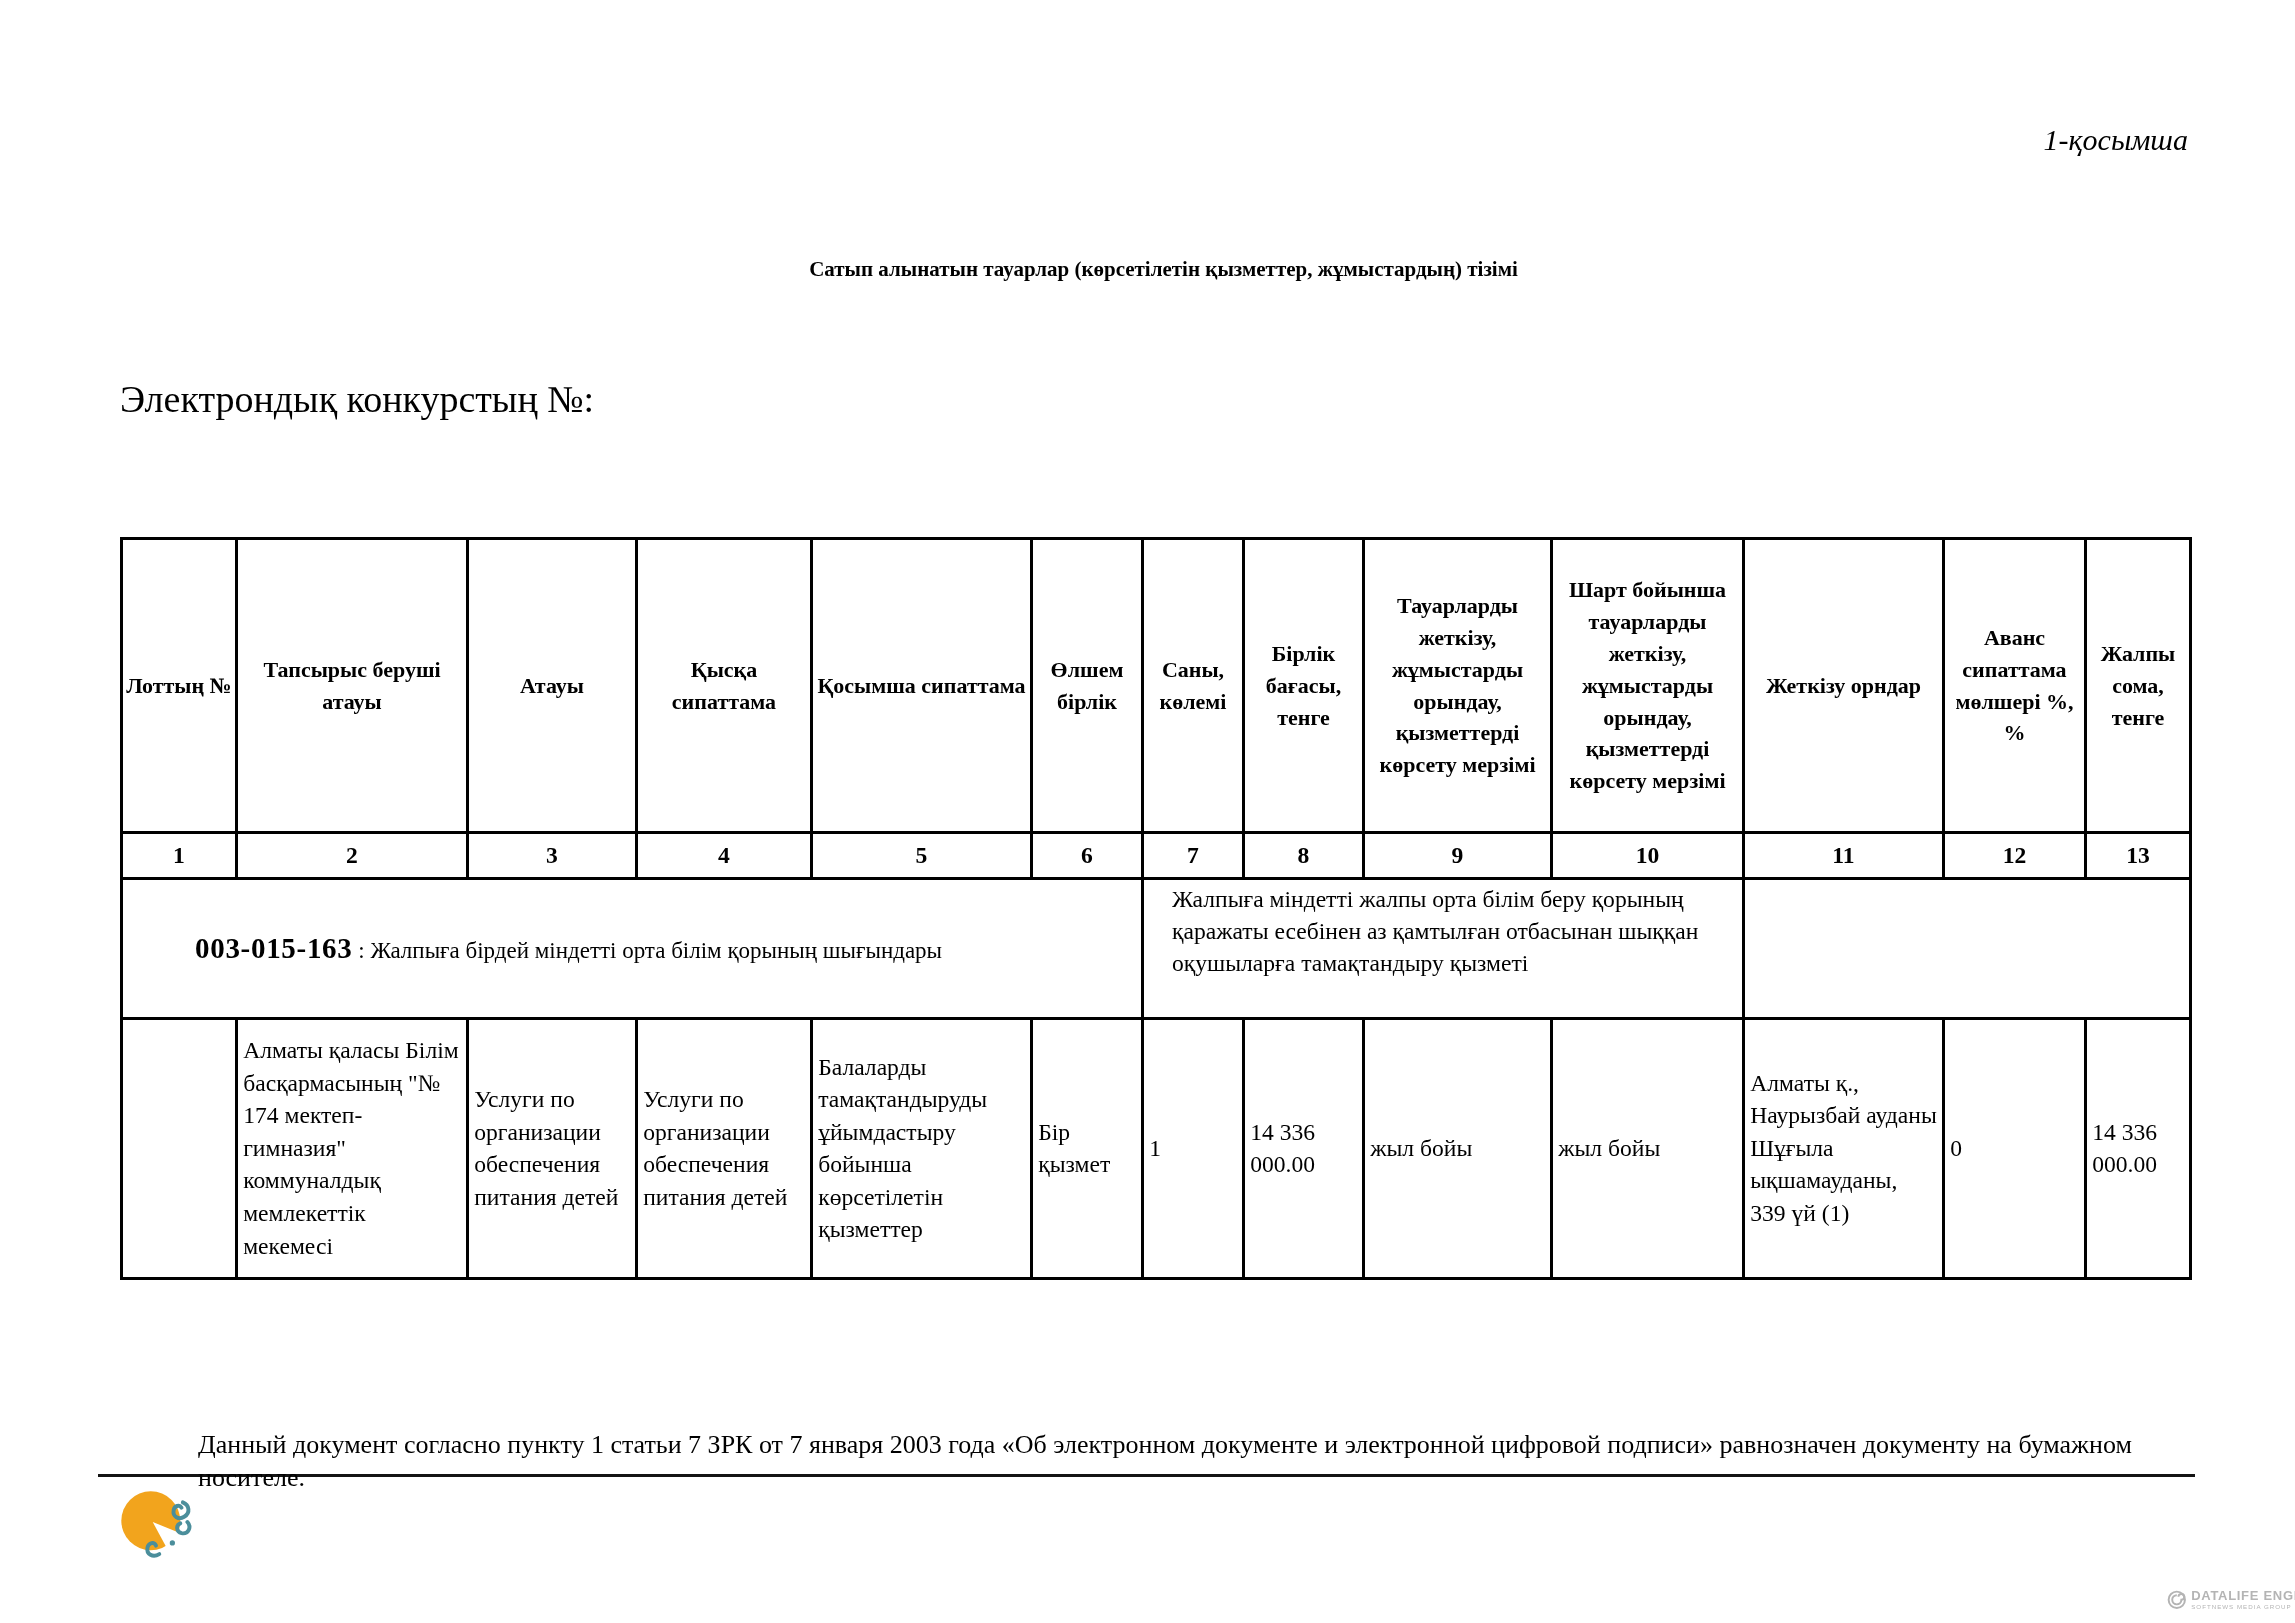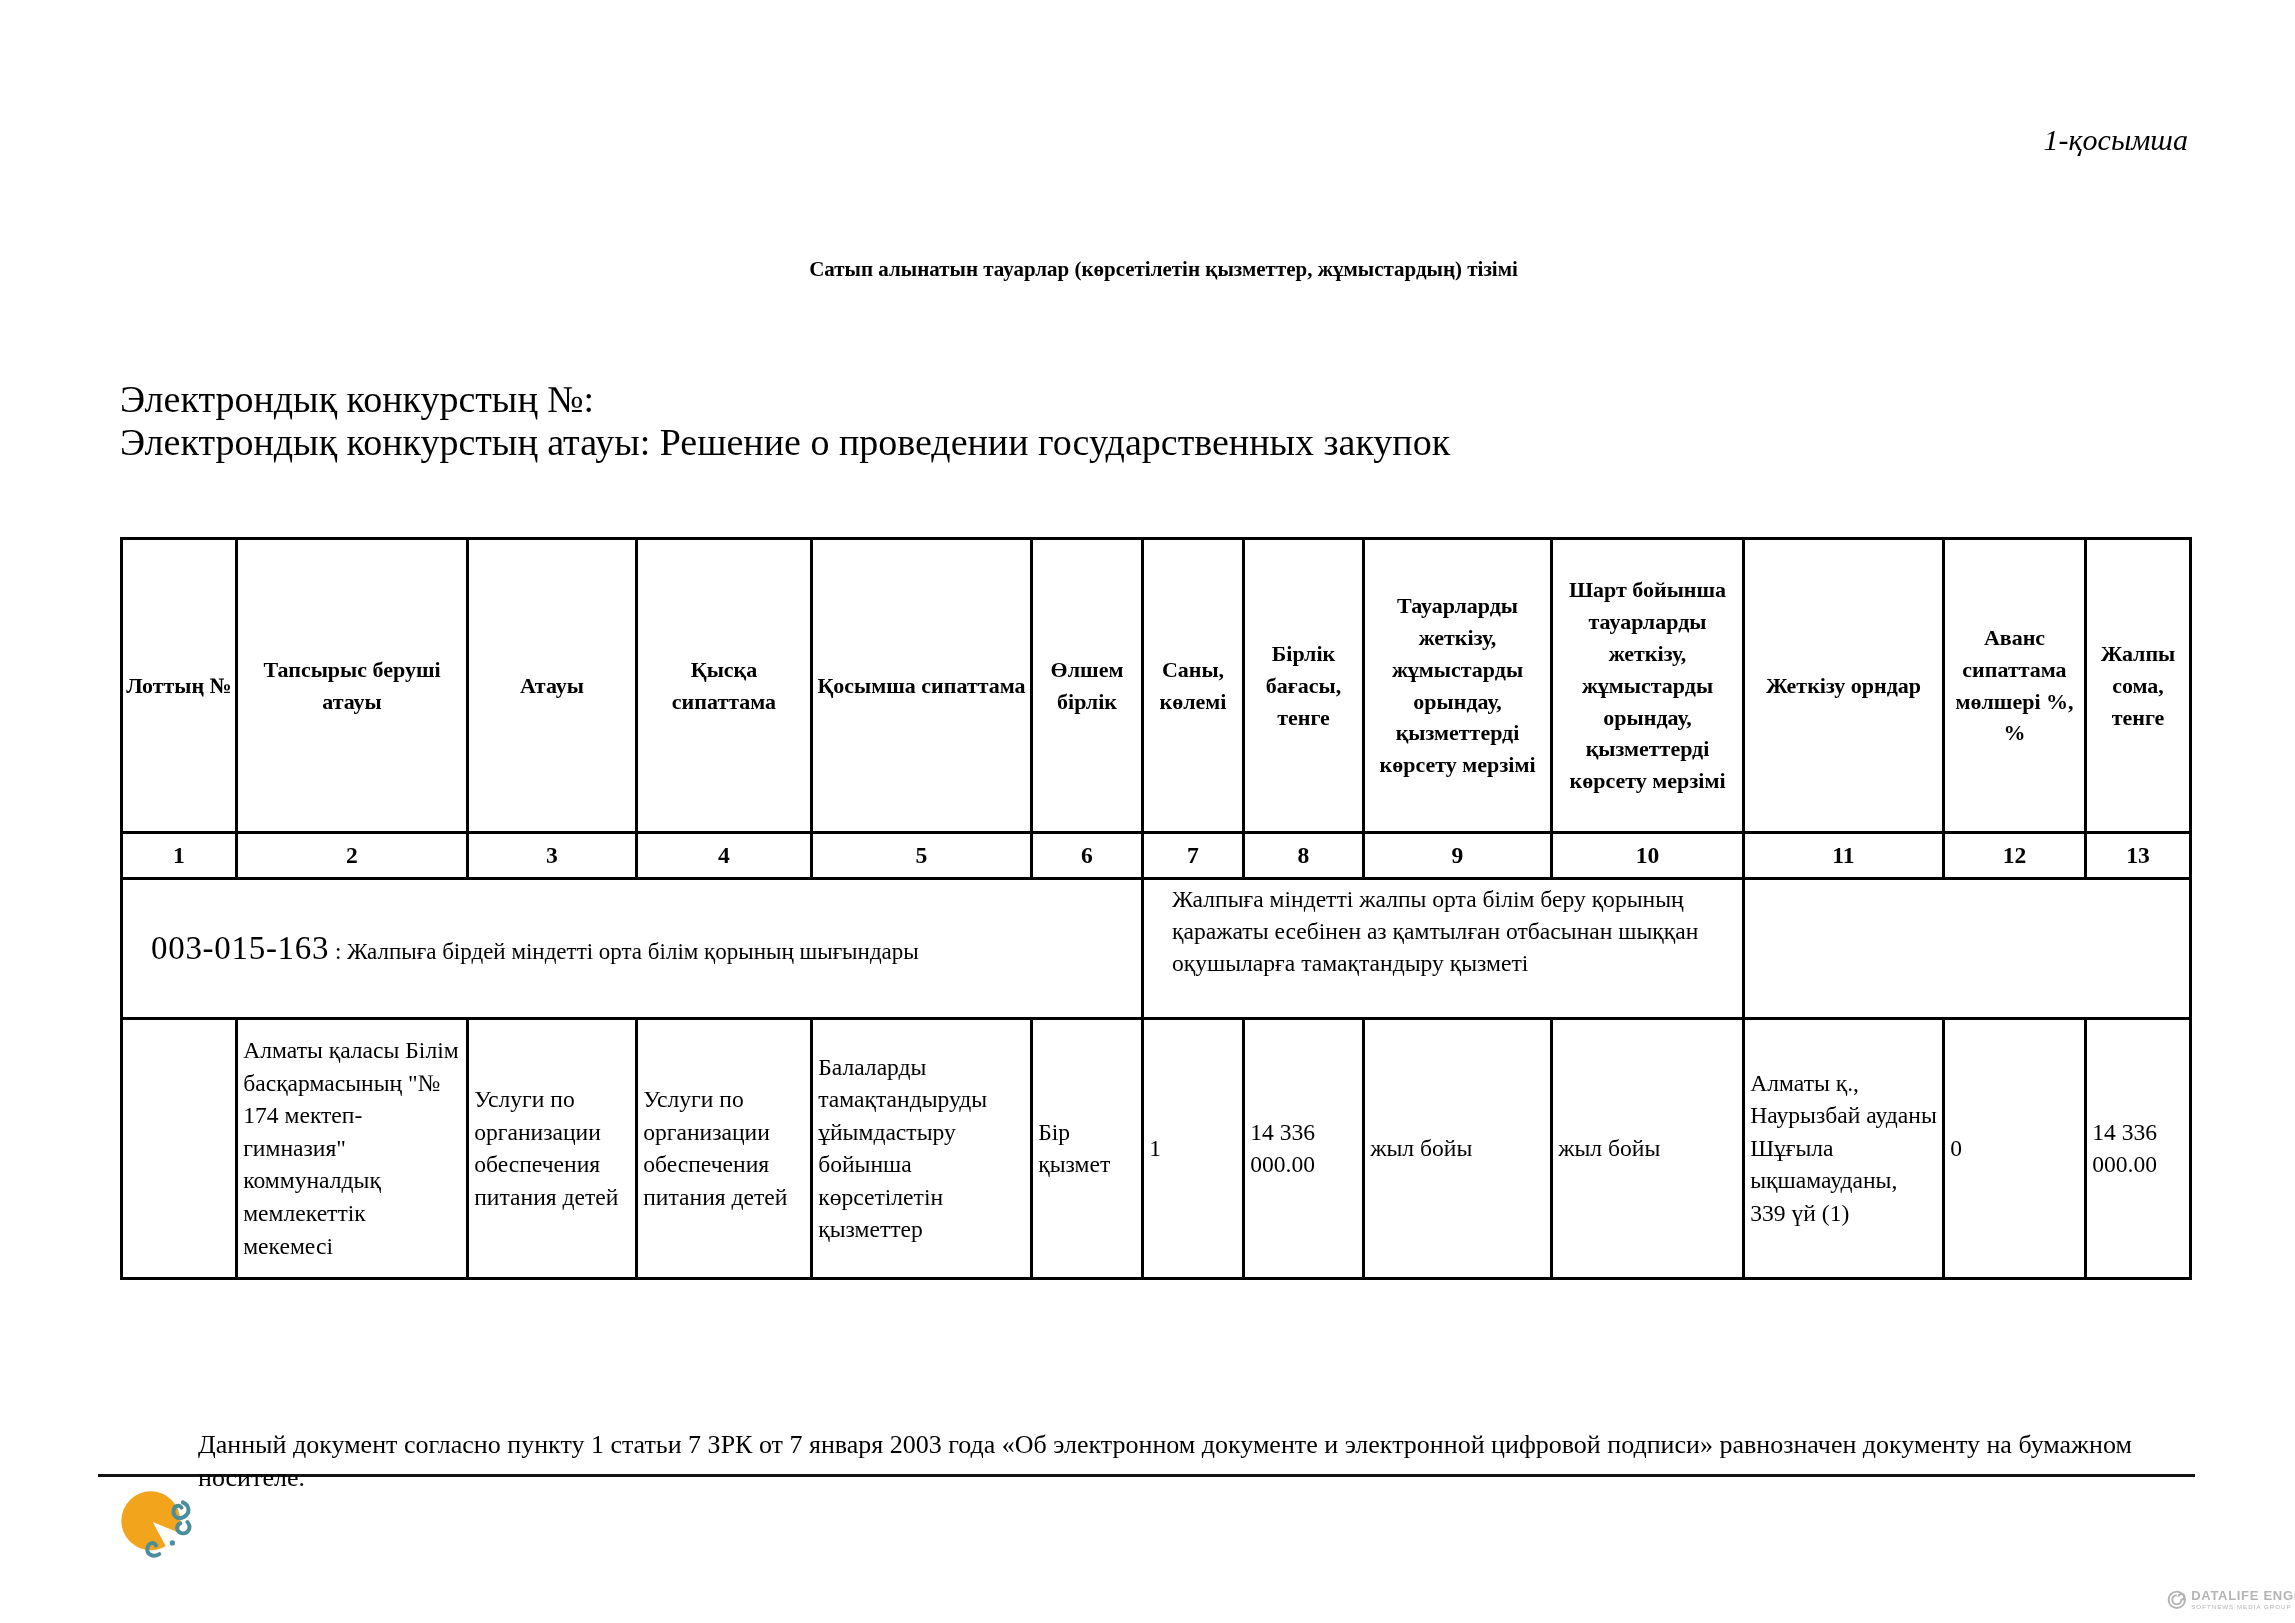--- a/index.html
+++ b/index.html
@@ -24,21 +24,21 @@
   .lots th,.lots td{border:3.3px solid #000;padding:2.6px 5.2px;overflow:hidden;}
   .hdr th{
     font-size:22px;font-weight:bold;text-align:center;vertical-align:middle;
     height:286px;line-height:1.45;padding:2.6px 2px;
   }
   .nums td{
     font-size:23.6px;font-weight:bold;text-align:center;vertical-align:middle;height:38px;
   }
   .lotrow td{height:131px;padding-left:28px;}
   .lotcell{vertical-align:middle;font-size:23px;padding-left:6.5px;}
-  .lotcode{font-size:33px;font-weight:normal;letter-spacing:0.7px;}
+  .lotcode{font-size:29px;font-weight:bold;letter-spacing:0.7px;margin-left:44px;}
   .lotsep{font-size:23px;}
   .lotdesc{vertical-align:top;font-size:23.6px;line-height:1.36;}
   .datarow td{height:252px;font-size:23.6px;line-height:1.38;vertical-align:middle;text-align:left;}
   .rule{
     position:absolute;left:98px;top:1474px;width:2097px;height:3.3px;background:#141414;
   }
   .stamp{position:absolute;left:120px;top:1488px;width:72px;height:72px;}
   .stamp .body{fill:var(--stamp_orange,#F2A41D);}
   .stamp .notch{fill:#ffffff;}
   .stamp .orn{stroke:var(--stamp_teal,#4B8E9B);stroke-width:6;fill:none;stroke-linecap:round;}
@@ -57,21 +57,20 @@
 </style>
 </head>
 <body>
 
 <div class="appendix">1-қосымша</div>
 
 <h1 class="title">Сатып алынатын тауарлар (көрсетілетін қызметтер, жұмыстардың) тізімі</h1>
 
 <div class="meta">
   <div>Электрондық конкурстың №:</div>
-  <div>Электрондық конкурстың атауы: Решение о проведении государственных закупок</div>
 </div>
 
 <table class="lots">
   <colgroup>
     <col style="width:115px">
       <col style="width:231px">
       <col style="width:169px">
     <col style="width:175px">
       <col style="width:220px">
       <col style="width:111px">

